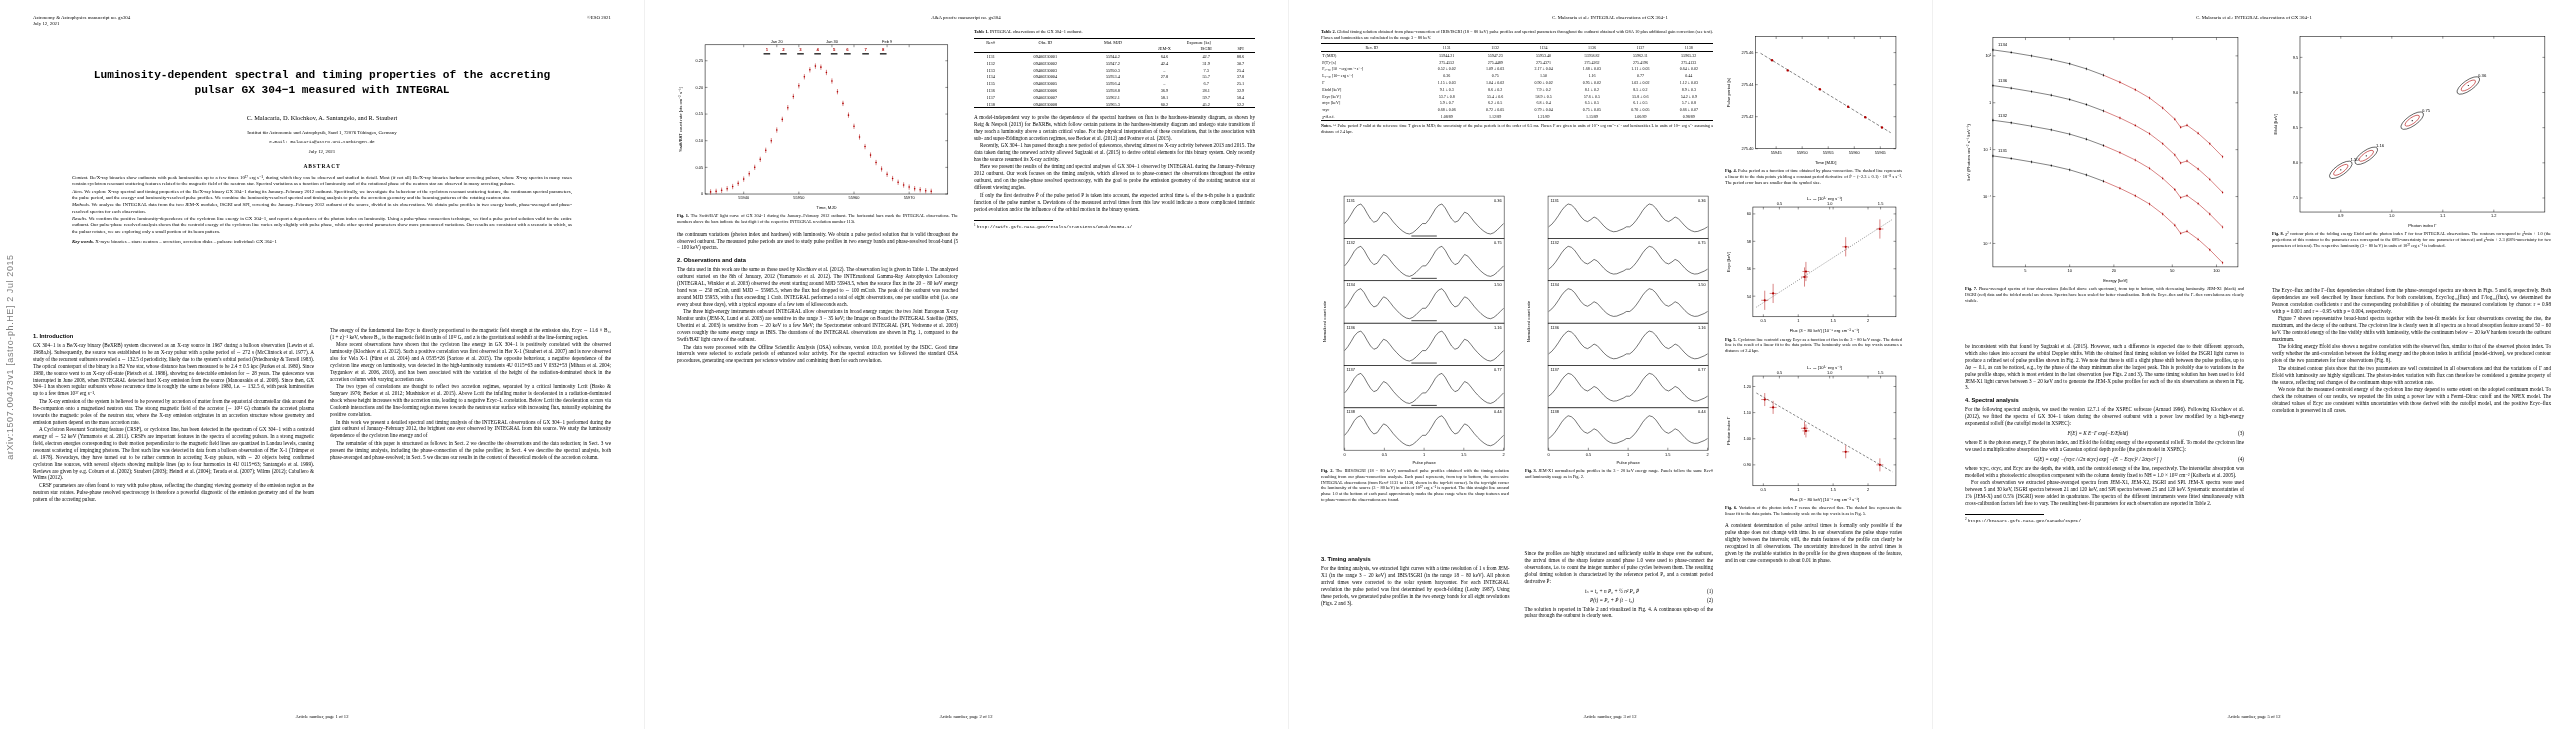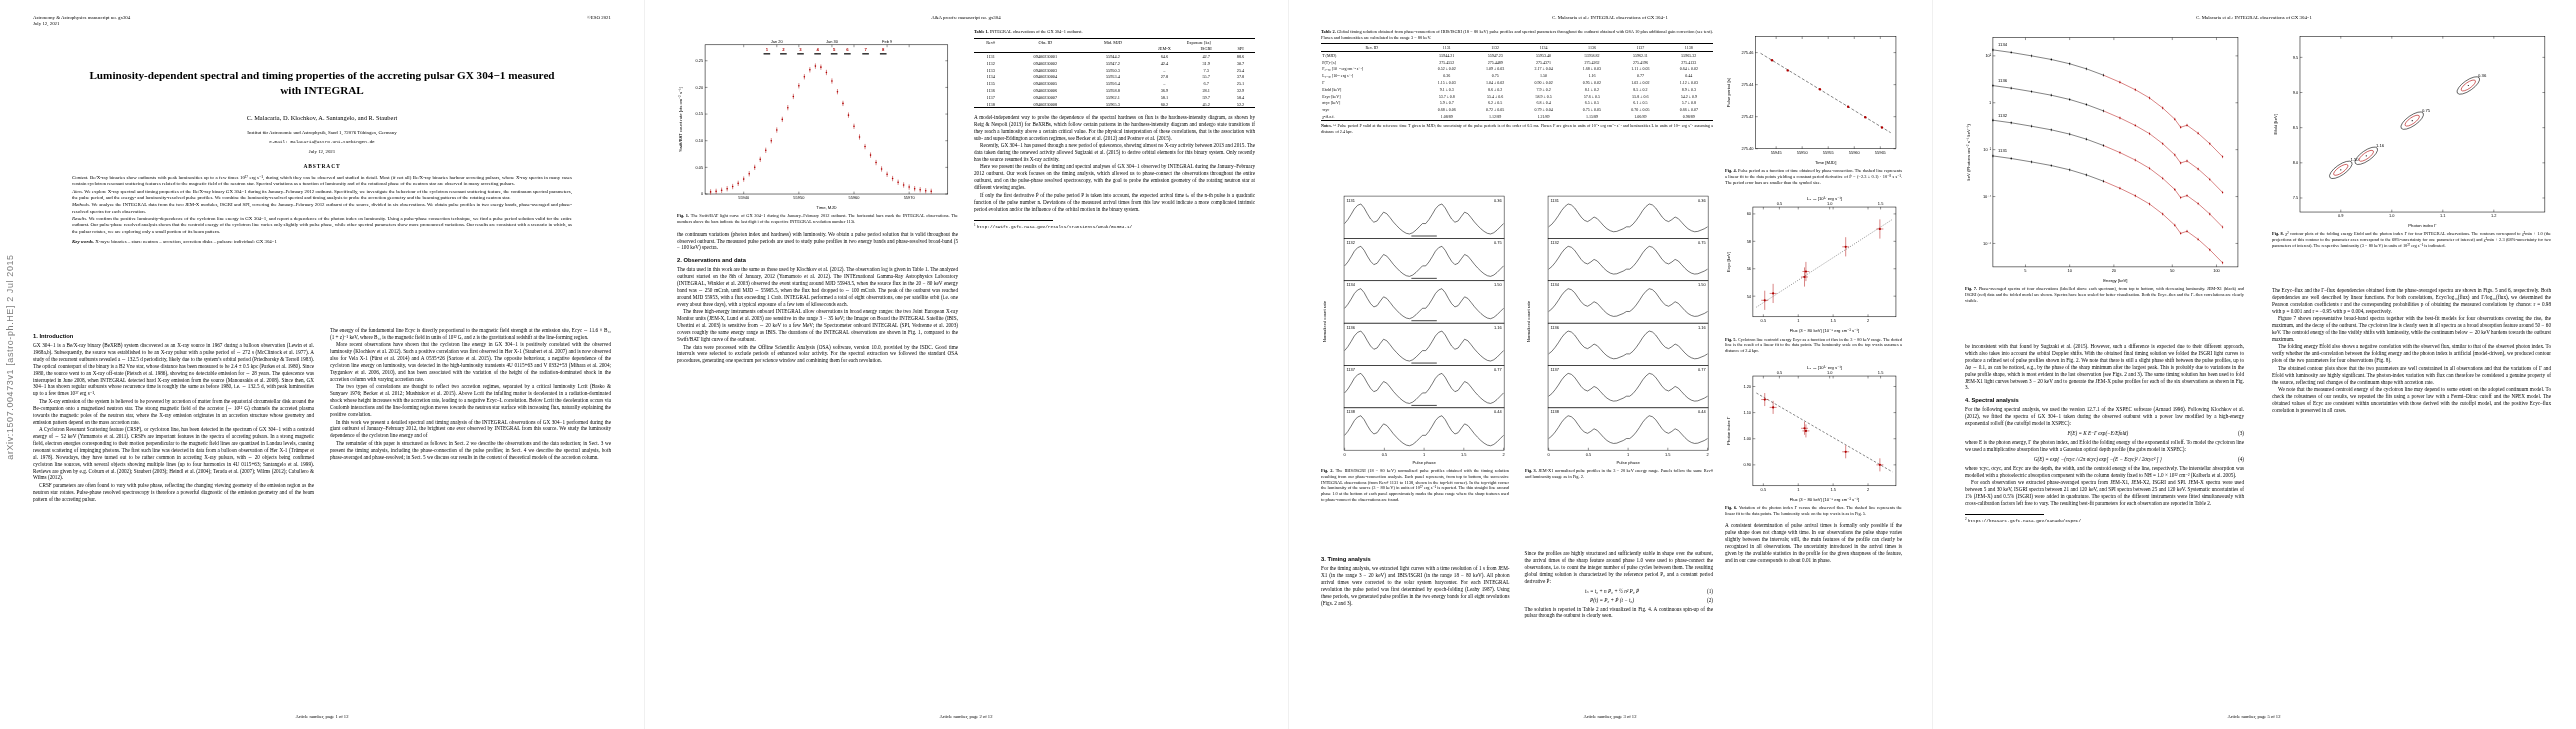--- a/index.html
+++ b/index.html
@@ -7,21 +7,21 @@
 body{position:relative;font-family:"Liberation Serif","DejaVu Serif",serif;color:#000;overflow:hidden}
 .page{position:absolute;top:0;width:644px;height:729px;overflow:hidden;background:#fff}
 .page~.page{box-shadow:inset 0.6px 0 0 #e6e6e6}
 .hdr-l{position:absolute;top:14.6px;left:33px;font-size:4.9px;line-height:1.4}
 .hdr-r{position:absolute;top:14.6px;right:33px;font-size:4.9px}
 .hdr-c{position:absolute;top:14.6px;left:36px;right:36px;text-align:center;font-size:4.9px}
 .footer{position:absolute;bottom:9.7px;left:0;right:0;text-align:center;font-size:4.6px}
 .arxiv{position:absolute;left:-204px;top:352px;width:428px;text-align:center;transform:rotate(-90deg);
  font-family:"Liberation Sans","DejaVu Sans",sans-serif;font-size:9px;letter-spacing:0.6px;color:#7d7d7d;white-space:nowrap}
 .title{position:absolute;top:68px;left:85px;right:85px;text-align:center;
- font-family:Liberation Serif, serif;font-weight:bold;font-size:11.2px;line-height:1.3}
+ font-family:Liberation Mono, monospace;font-weight:bold;font-size:11.2px;line-height:1.3}
 .authors{position:absolute;top:114px;left:0;right:0;text-align:center;font-size:6.4px}
 .inst{position:absolute;top:130px;left:0;right:0;text-align:center;font-size:4.9px}
 .email{top:139px}
 .mono{font-family:"Liberation Mono","DejaVu Sans Mono",monospace;font-size:4.4px}
 .date{position:absolute;top:149px;left:0;right:0;text-align:center;font-size:4.9px}
 .abs-title{position:absolute;top:163px;left:0;right:0;text-align:center;font-size:5.5px;font-weight:bold;letter-spacing:0.9px}
 .abstract{position:absolute;top:175px;left:72px;right:72px;font-size:4.9px;line-height:1.32;text-align:justify}
 .abstract p{margin-bottom:0.6px}
 .ri{font-style:italic}
 .kw{margin-top:4.3px}

